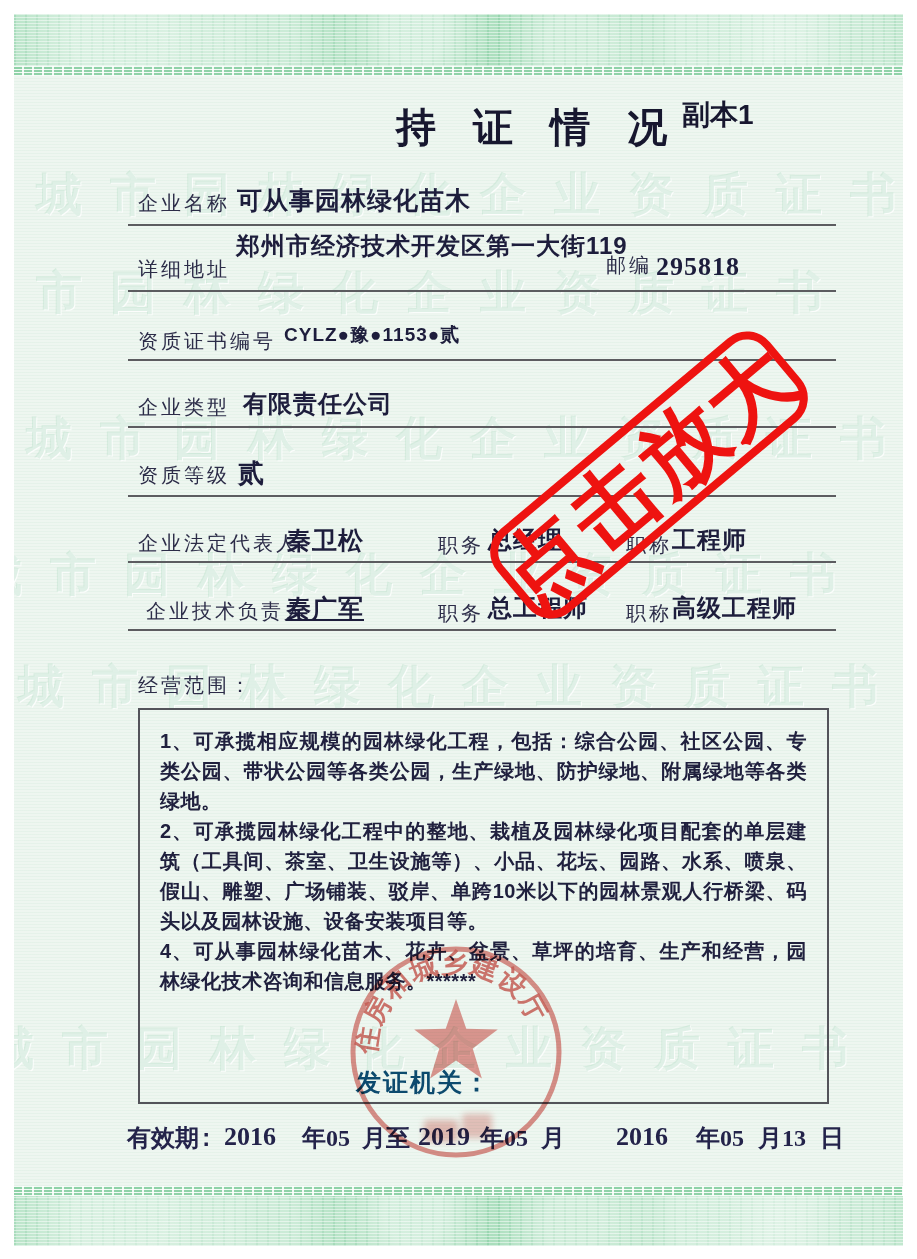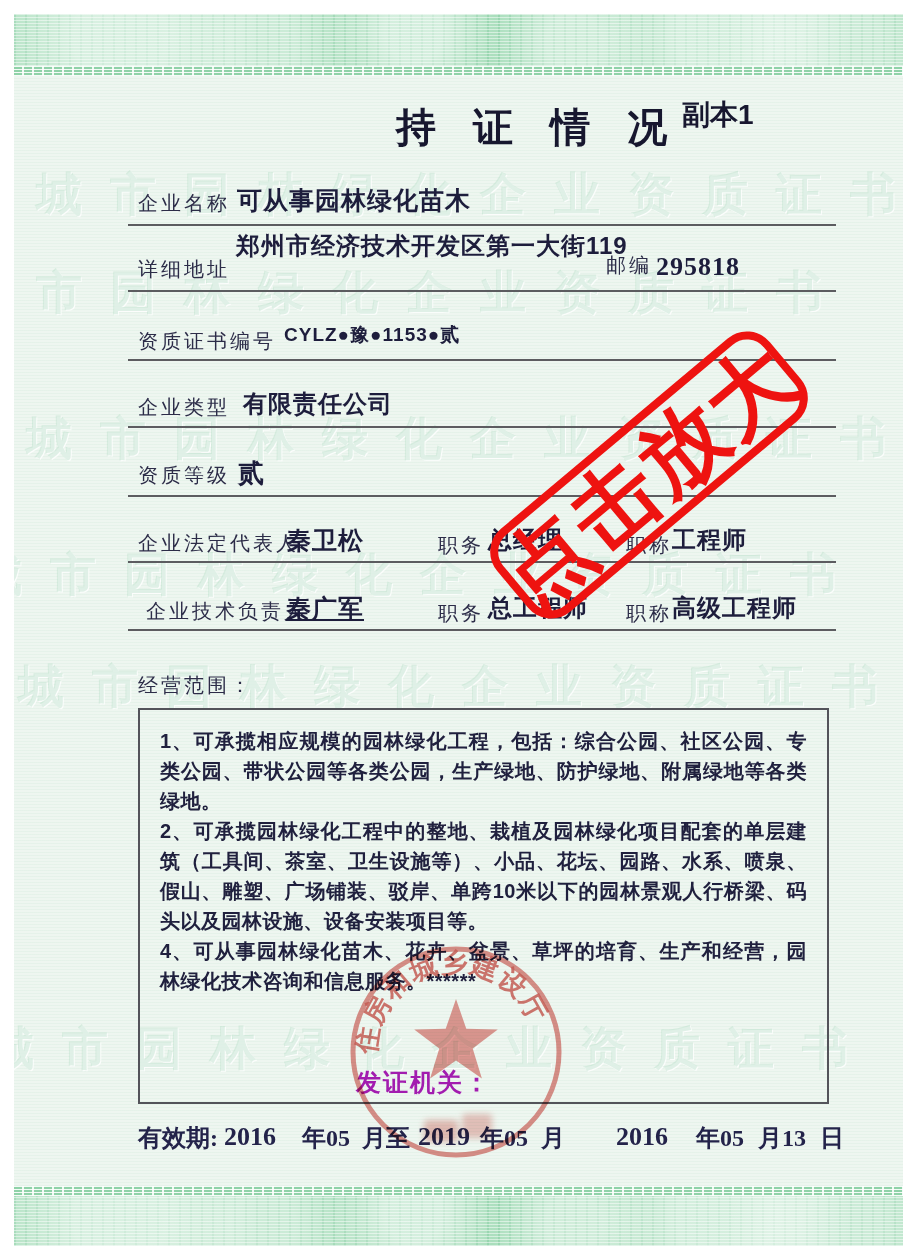--- a/index.html
+++ b/index.html
@@ -38,21 +38,21 @@
   .rule{position:absolute;left:128px;width:708px;height:2px;background:#5c5c60;}
   .title{position:absolute;left:396px;top:100px;font-size:40px;font-weight:700;
          letter-spacing:13px;color:#17172f;white-space:nowrap;}
   .copy{position:absolute;left:682px;top:96px;font-size:28px;font-weight:700;color:#17172f;text-align:center;}
   
   .scope-box{position:absolute;left:138px;top:708px;width:691px;height:396px;
              border:2px solid #53535a;box-sizing:border-box;padding:16px 20px 0 20px;}
   .scope-item{font-size:20px;font-weight:700;line-height:30px;color:#20203e;
               letter-spacing:.5px;text-align:justify;}
   .issuer{position:absolute;left:356px;top:1066px;font-size:25px;font-weight:700;
-          letter-spacing:2px;color:#a21caf;z-index:4;}
+          letter-spacing:2px;color:#0c4a6e;z-index:4;}
   
   .vseg{position:absolute;top:1122px;font-size:26px;font-weight:700;color:#23234a;
         font-family:"Liberation Serif",serif;white-space:nowrap;}
   
   .seal{position:absolute;left:346px;top:942px;width:220px;height:220px;z-index:5;
         mix-blend-mode:multiply;pointer-events:none;}
   
   .stamp{position:absolute;left:471px;top:421px;width:340px;height:92px;z-index:6;
          border:8px solid #ee1310;border-radius:30px;transform:rotate(-40deg);
          display:flex;align-items:center;justify-content:center;cursor:pointer;background:transparent;}
@@ -133,21 +133,21 @@
       <path id="sealArc" d="M 30 112.8 A 80 80 0 0 1 180.6 72.4" fill="none"></path>
       <text font-size="27" font-weight="bold" fill="rgba(213,96,90,0.85)" letter-spacing="3">
         <textPath href="#sealArc" startOffset="0" textLength="228" lengthAdjust="spacing">住房和城乡建设厅</textPath>
       </text>
       <polygon points="110,57 120.3,86.8 151.8,87.4 126.7,106.4 135.9,136.6 110,118.6 84.1,136.6 93.3,106.4 68.2,87.4 99.7,86.8" fill="rgba(222,115,110,0.72)" style="filter:blur(0.6px);"></polygon>
       <rect x="78" y="178" width="34" height="22" rx="4" fill="rgba(218,110,105,0.45)" style="filter:blur(3px);"></rect>
       <rect x="116" y="172" width="30" height="24" rx="4" fill="rgba(218,110,105,0.4)" style="filter:blur(3px);"></rect>
     </svg>
   </div>
 
-  <div class="vseg" style="left:138px;font-family:Liberation Serif, serif;font-size:24px;">有效期:</div>
+  <div class="vseg" style="left:127px;font-family:Liberation Mono, monospace;font-size:24px;">有效期:</div>
   <div class="vseg" style="left:224px;">2016</div>
   <div class="vseg" style="left:302px;font-size:24px;">年05</div>
   <div class="vseg" style="left:362px;font-size:24px;">月至</div>
   <div class="vseg" style="left:418px;">2019</div>
   <div class="vseg" style="left:480px;font-size:24px;">年05</div>
   <div class="vseg" style="left:541px;font-size:24px;">月</div>
   <div class="vseg" style="left:616px;">2016</div>
   <div class="vseg" style="left:696px;font-size:24px;">年05</div>
   <div class="vseg" style="left:758px;font-size:24px;">月13</div>
   <div class="vseg" style="left:820px;font-size:24px;">日</div>

